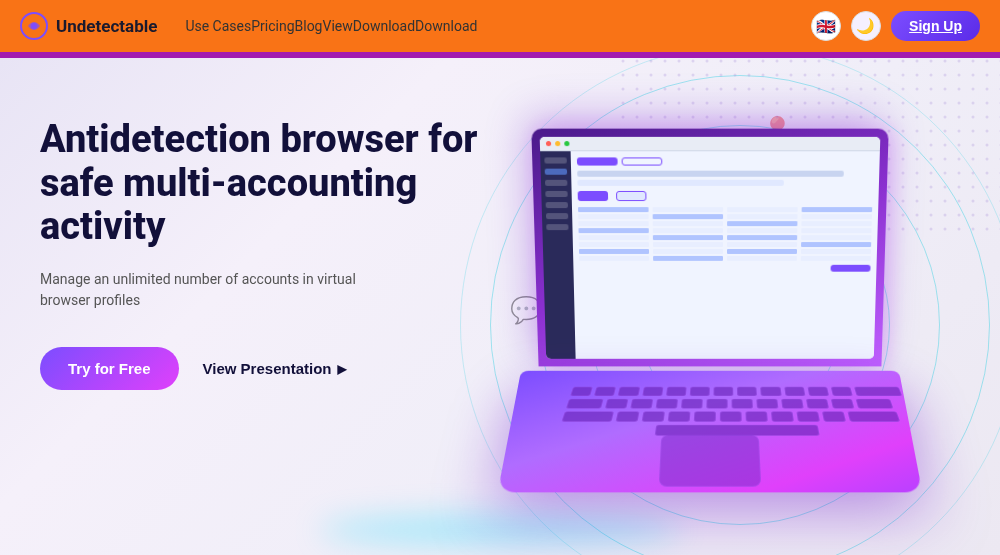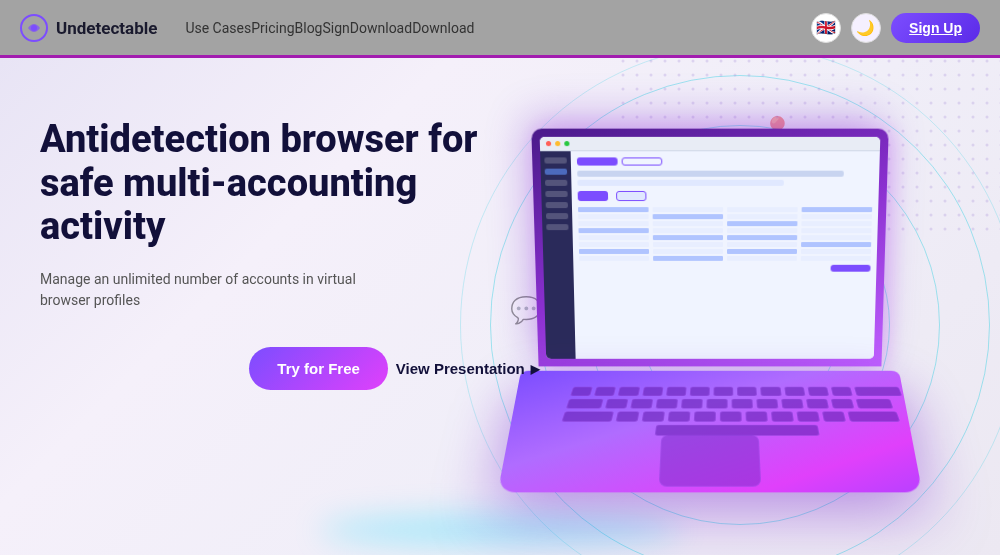--- a/index.html
+++ b/index.html
@@ -9,22 +9,22 @@
       height: 555px;
       overflow: hidden;
       background: #f0eef5;
     }
 
     
     nav {
       display: flex;
       padding: 0 20px;
       height: 58px;
-      background: #a3a3a3;
-      border-bottom: 3px solid #a21caf;
+      background: #f97316;
+      border-bottom: 6px solid #a21caf;
       position: relative;
       z-index: 10;
     }
     .nav-logo {
       display: flex;
       align-items: center;
       gap: 8px;
       margin-right: 28px;
       text-decoration: none;
     }
@@ -125,22 +125,21 @@
     .hero-subtitle {
       font-size: 14px;
       color: #555;
       line-height: 1.5;
       margin-bottom: 36px;
       max-width: 320px;
     }
     .hero-buttons {
       display: flex;
       align-items: center;
-      gap: 8px;
-      justify-content: flex-end;
+      gap: 24px;
     }
     .try-free-btn {
       padding: 13px 28px;
       border-radius: 28px;
       border: none;
       background: linear-gradient(135deg, #7c4dff, #e040fb);
       color: #fff;
       font-size: 15px;
       font-weight: 700;
       cursor: pointer;
@@ -394,21 +393,21 @@
       <circle cx="14" cy="14" r="13" stroke="#7c4dff" stroke-width="2"></circle>
       <path d="M8 14 Q14 6 20 14 Q14 22 8 14Z" fill="#7c4dff" opacity="0.7"></path>
       <circle cx="14" cy="14" r="3" fill="#7c4dff"></circle>
     </svg>
     <span class="nav-brand">Undetectable</span>
   </a>
   <div class="nav-links">
     <a class="nav-link">Use Cases</a>
     <a class="nav-link">Pricing</a>
     <a class="nav-link">Blog</a>
-    <a class="nav-link">Sign</a>
+    <a class="nav-link">View</a>
     <a class="nav-link">Download</a>
     <a class="nav-link">Download</a>
   </div>
   <div class="nav-right">
     <div class="flag-btn">🇬🇧</div>
     <div class="dark-mode-btn">🌙</div>
     <button class="signup-btn">Sign Up</button>
   </div>
 </nav>
 

